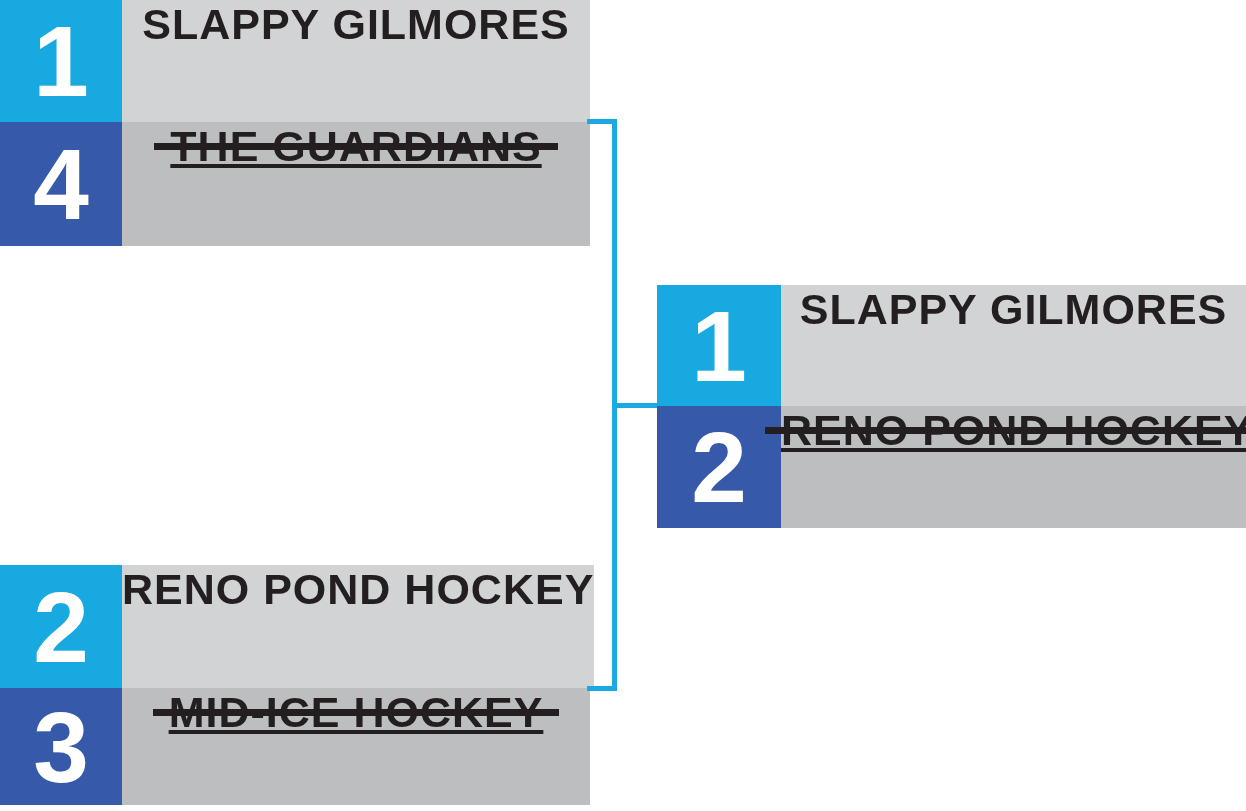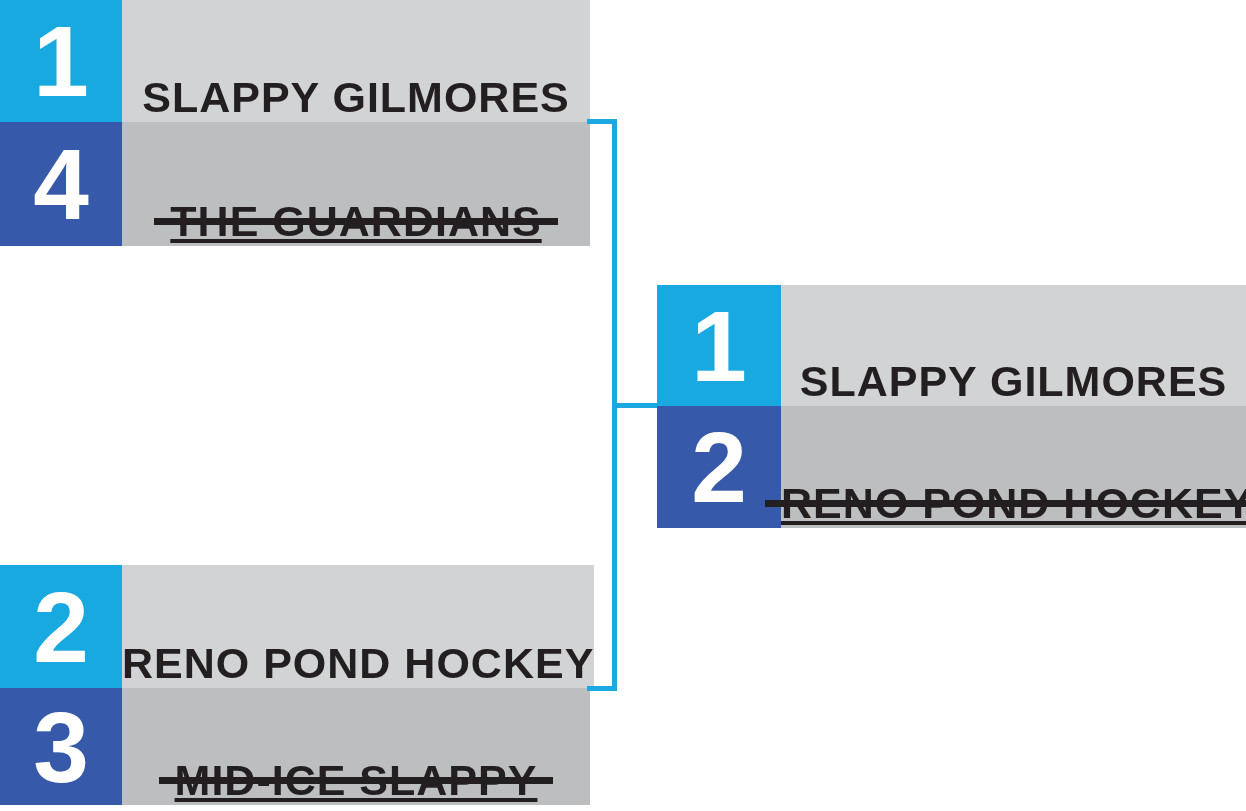--- a/index.html
+++ b/index.html
@@ -19,21 +19,21 @@
     flex: 0 0 auto;
     display: flex; align-items: center; justify-content: center;
     color: #ffffff;
     font-weight: 700;
     font-size: 100px;
     line-height: 1;
     user-select: none;
   }
   .tname {
     flex: 1 1 auto;
-    display: flex; align-items: flex-end; justify-content: center;
+    display: flex; align-items: flex-start; justify-content: center;
     font-weight: 700;
     font-size: 43px;
     letter-spacing: 1px;
     color: var(--team-text, #231F20);
     white-space: nowrap;
   }
   .trow.top    .seed  { background: var(--seed-top-bg, #18A9E1); }
   .trow.top    .tname { background: var(--row-top-bg, #D1D3D4); }
   .trow.bottom .seed  { background: var(--seed-bottom-bg, #3659A9); }
   .trow.bottom .tname { background: var(--row-bottom-bg, #BCBEC0); text-decoration: underline; }
@@ -96,21 +96,21 @@
   <div class="matchup" id="m-sf2">
     <div class="trow top">
       <div class="seed">2</div>
       <div class="tname">
         <span class="nm">RENO POND HOCKEY</span>
       </div>
     </div>
     <div class="trow bottom">
       <div class="seed">3</div>
       <div class="tname">
-        <span class="nm struck">MID-ICE SLAPPY</span>
+        <span class="nm struck">MID-ICE HOCKEY</span>
       </div>
     </div>
   </div>
 
   <div class="matchup" id="m-final">
     <div class="trow top">
       <div class="seed">1</div>
       <div class="tname">
         <span class="nm">SLAPPY GILMORES</span>
       </div>

